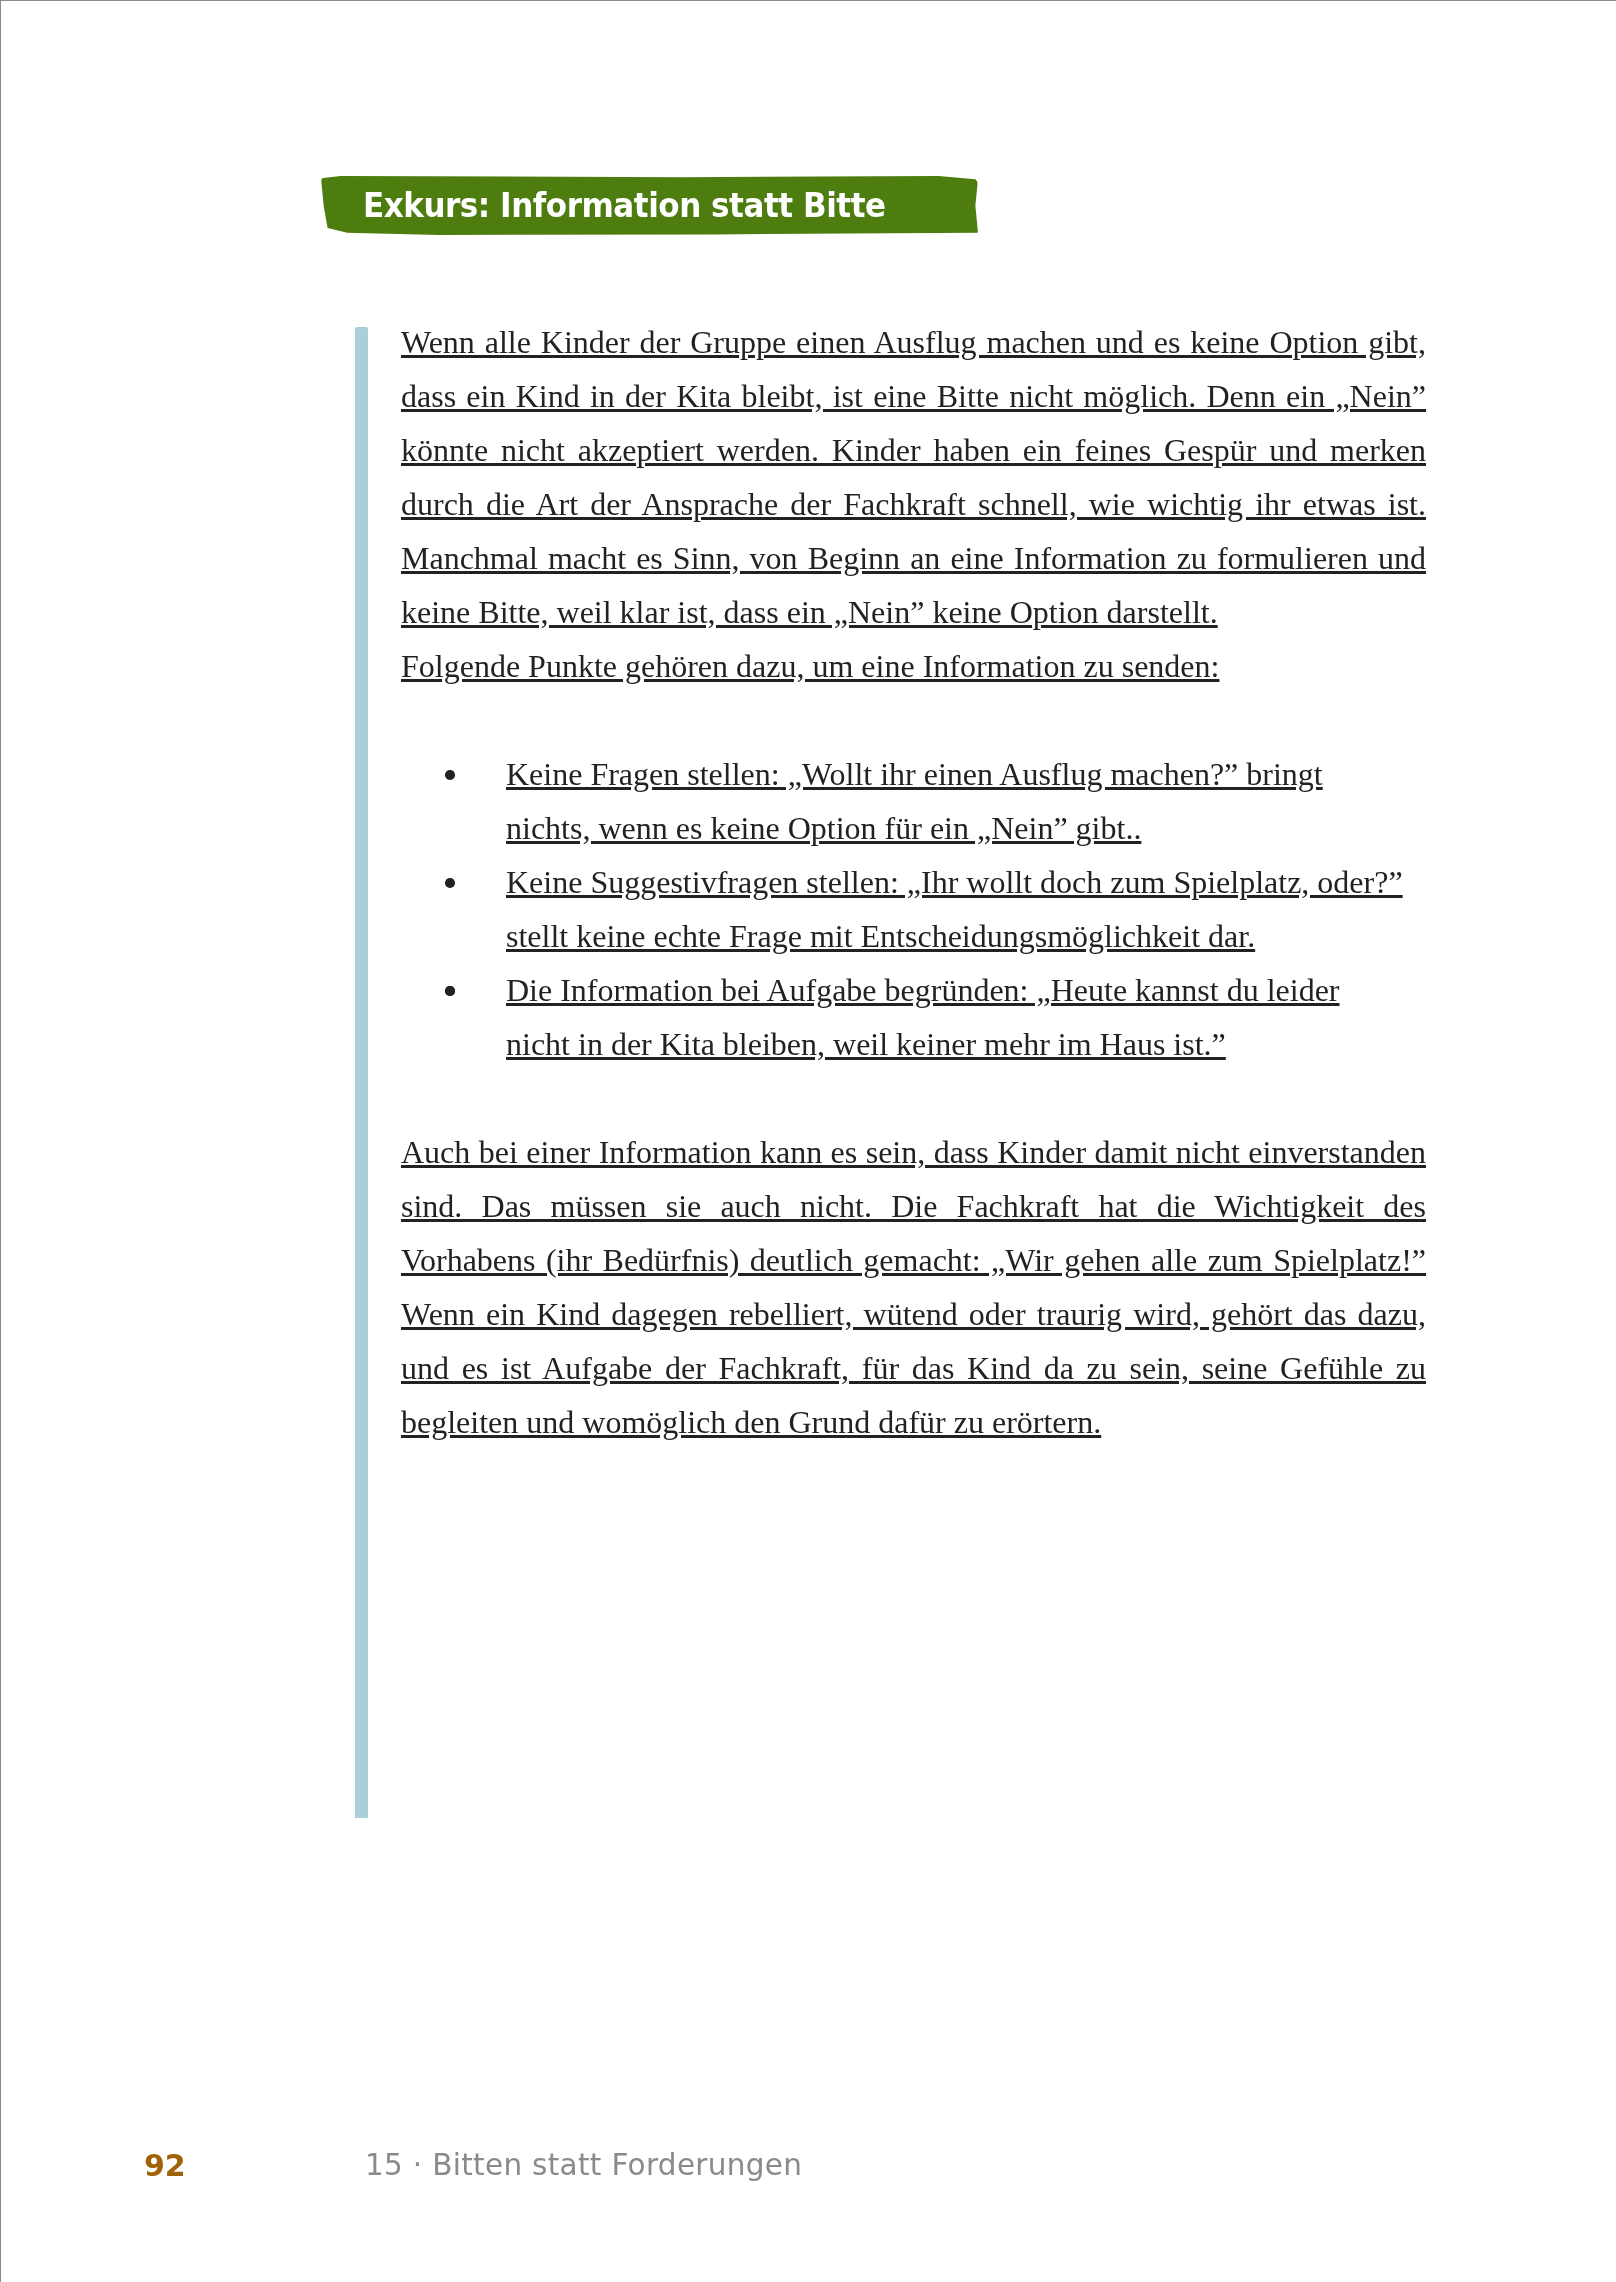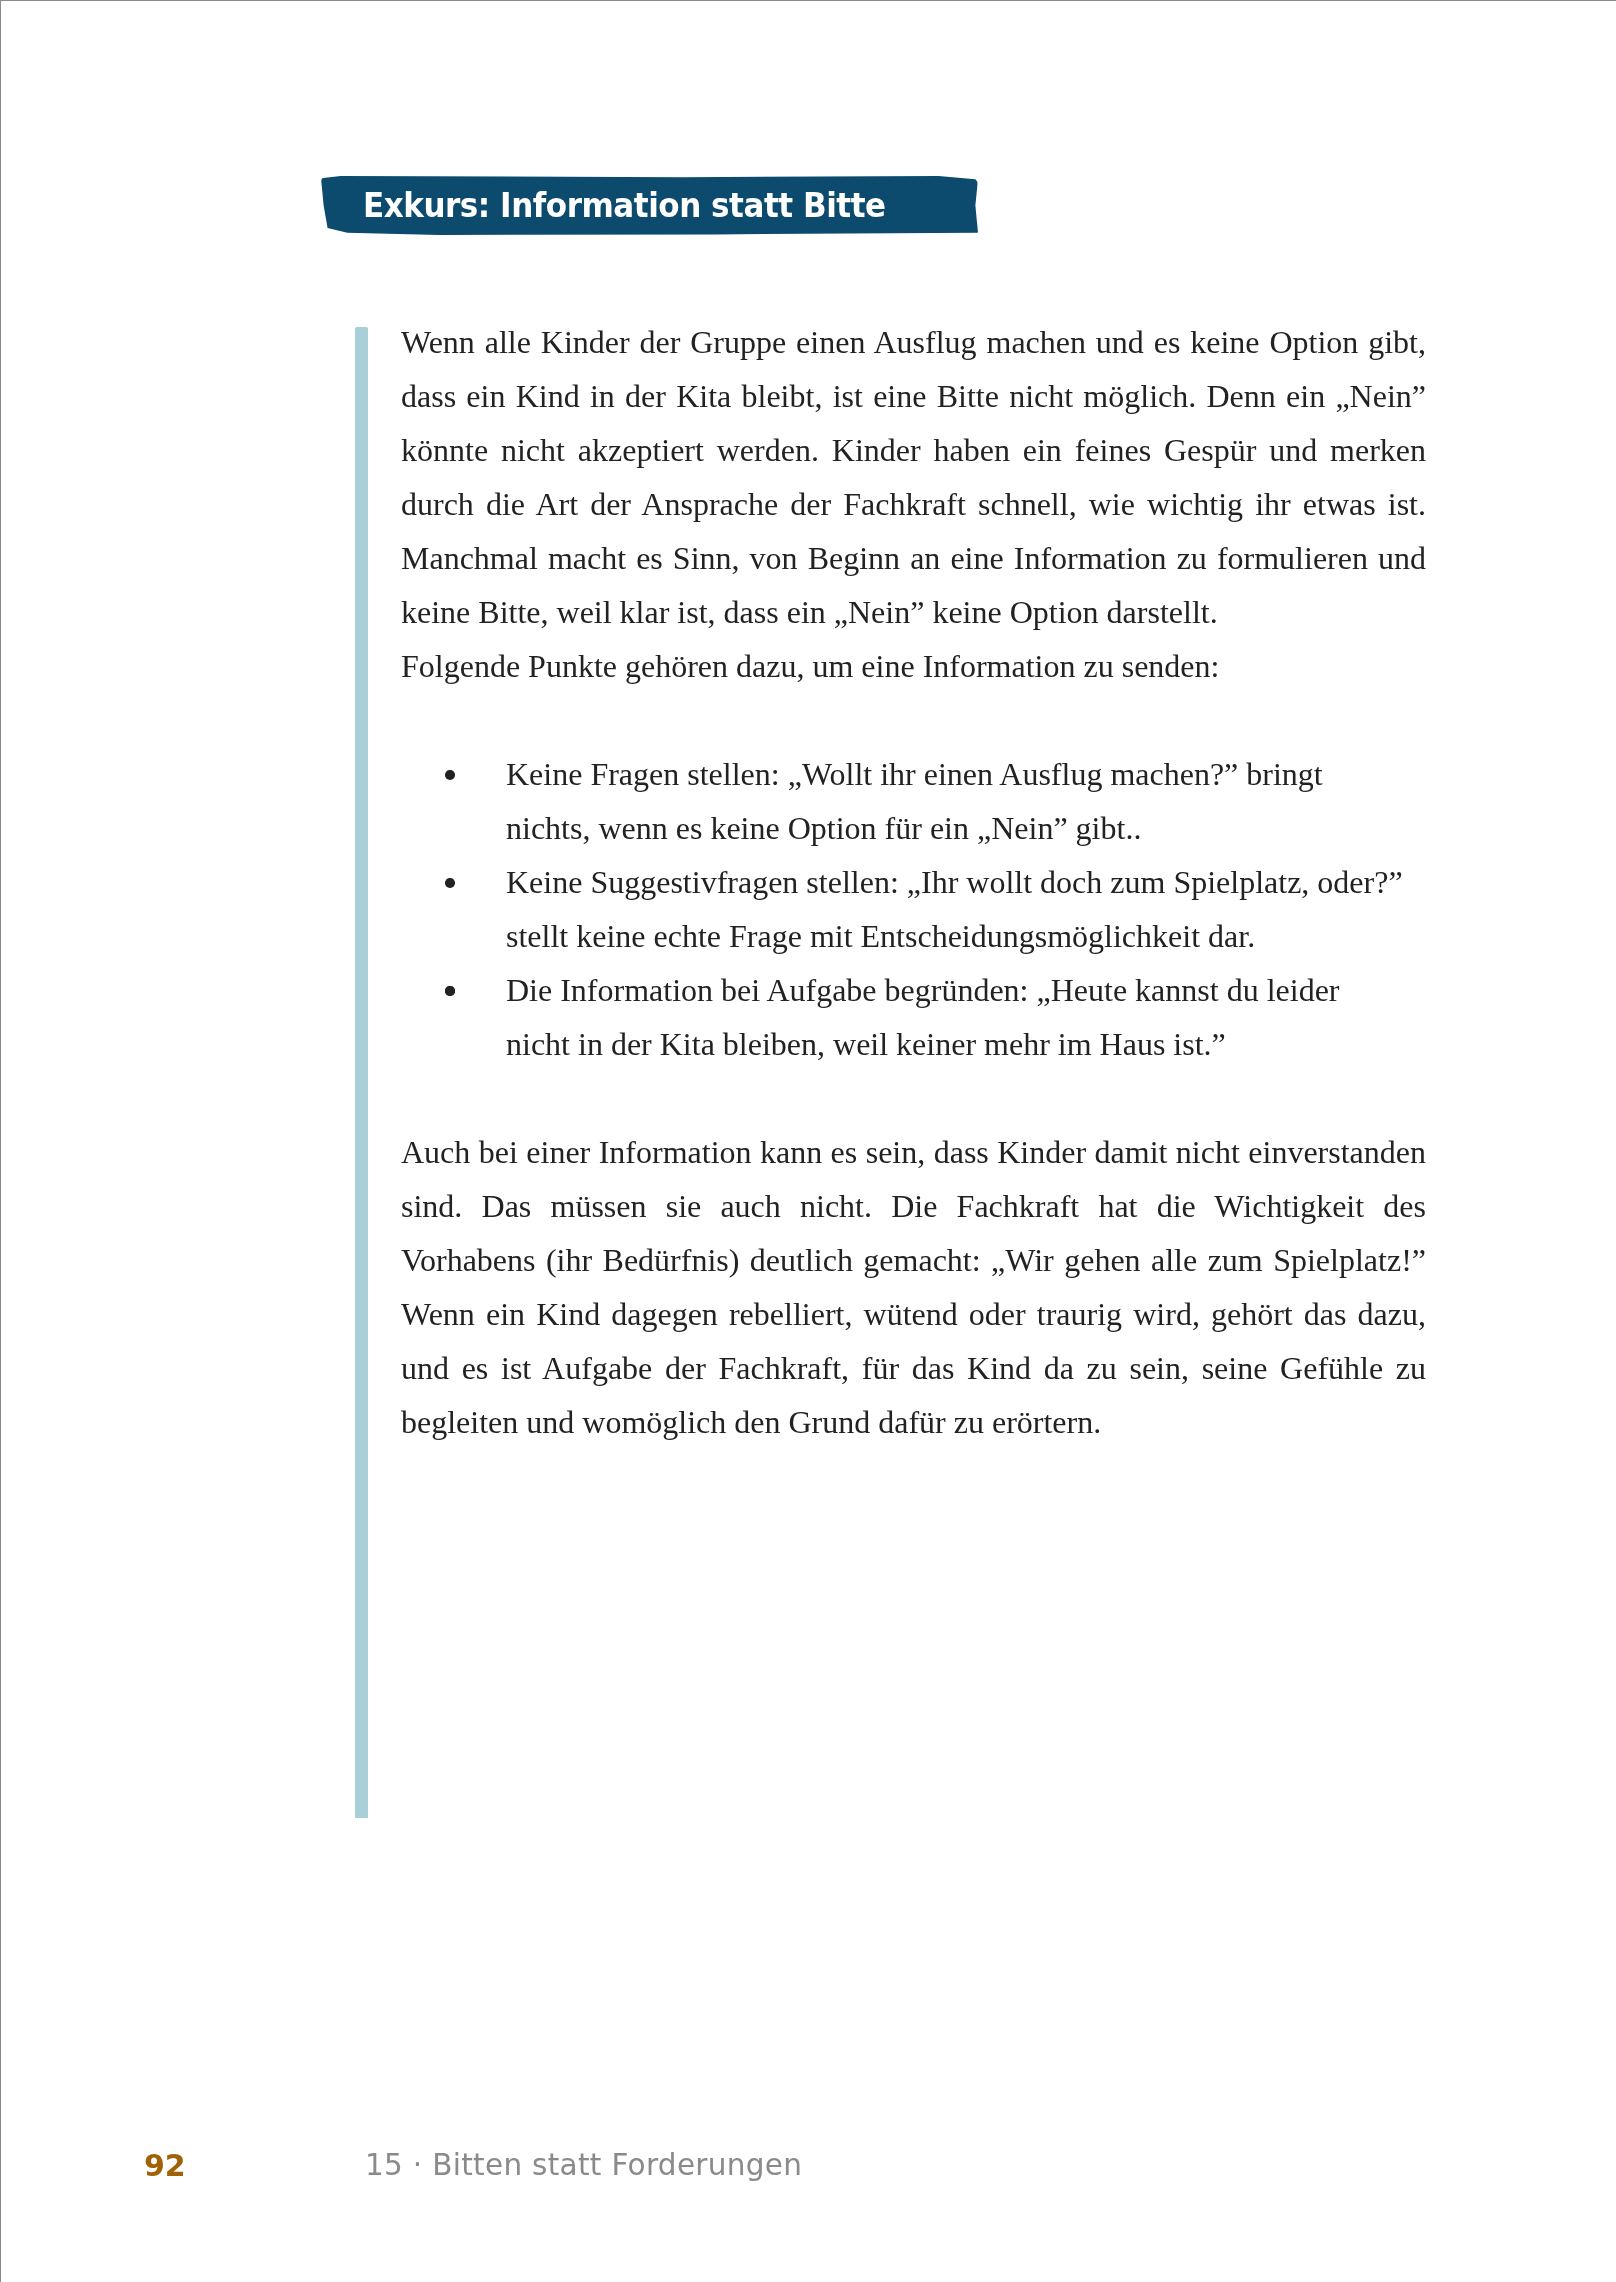--- a/index.html
+++ b/index.html
@@ -21,21 +21,21 @@
       box-sizing: border-box;
       border: 1.9px solid #8a8a8a;
       background: #ffffff;
     }
     .banner {
       position: absolute;
       left: 320px;
       top: 175px;
       width: 657px;
       height: 59px;
-      background: #0c4a6e;
+      background: #4d7c0f;
       border-radius: 5.7px 9.5px 3.8px 2.9px;
       clip-path: polygon(0% 4%, 3% 0%, 55% 2%, 94% 0%, 100% 6%, 99.6% 50%, 100% 96%, 60% 99%, 18% 100%, 4% 96%, 1% 88%, 0.4% 50%);
     }
     .banner-title {
       position: absolute;
       left: 42px;
       top: 9.5px;
       font-family: "DejaVu Sans", sans-serif;
       font-weight: bold;
       font-size: 33px;
@@ -57,20 +57,21 @@
     }
     .content {
       position: absolute;
       left: 400px;
       top: 314px;
       width: 1025px;
       font-family: "Liberation Serif", serif;
       font-size: 32px;
       line-height: 54px;
       color: #222222;
+      text-decoration: underline;
     }
     .content p {
       margin: 0;
       text-align: justify;
       text-align-last: left;
     }
     .spacer {
       height: 54px;
     }
     ul.bullets {

